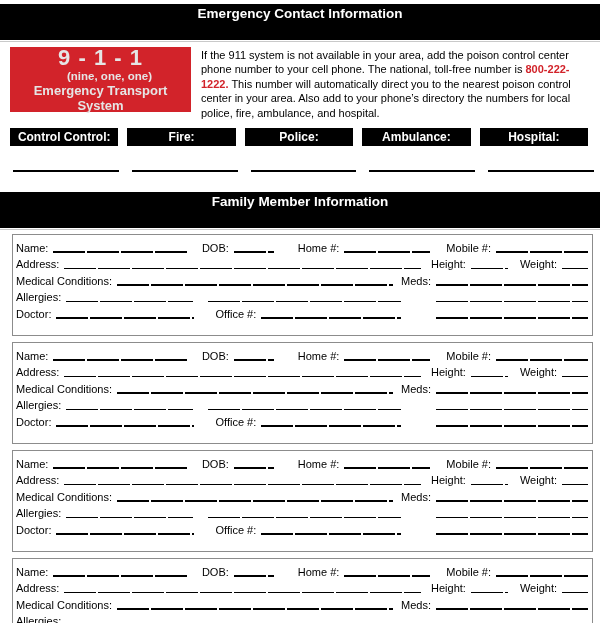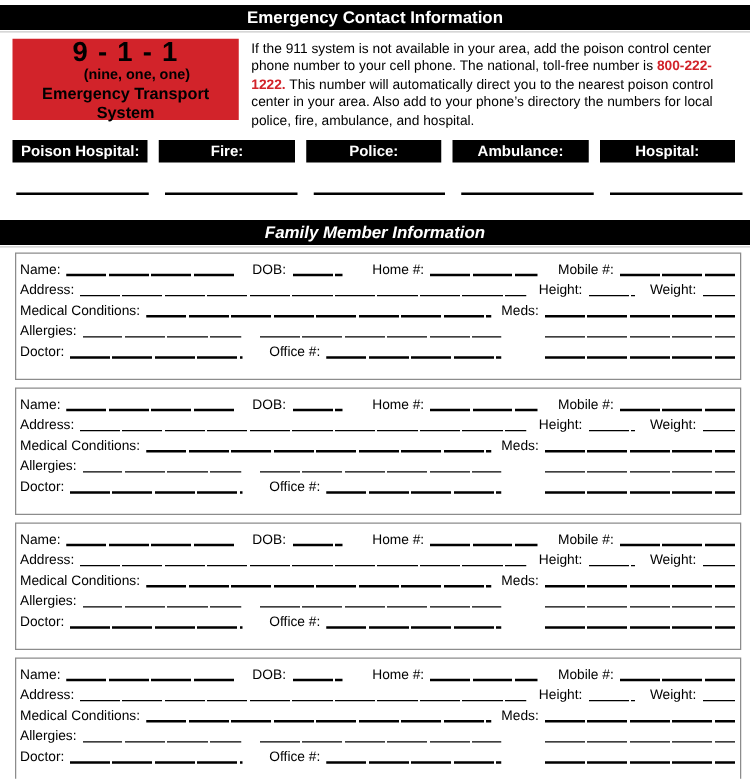--- a/index.html
+++ b/index.html
@@ -5,46 +5,46 @@
   * { box-sizing: border-box; }
   html, body { margin: 0; padding: 0; }
   body {
     width: 600px; height: 623px; overflow: hidden;
     background: #ffffff; color: #000;
     font-family: "Liberation Sans", sans-serif;
   }
   .bar {
     background: #000; color: #fff; font-weight: bold;
     font-size: 13.5px; text-align: center;
-    height: 20px; line-height: 20px;
+    height: 36px; line-height: 20px;
   }
   .bar.top { margin-top: 4px; }
   .bar-shadow { height: 1px; background: #c9c9c9; margin-top: 1px; }
 
   .intro { display: flex; gap: 10px; margin: 5px 8px 0 10px; }
   .red-box {
     width: 181px; min-width: 181px; height: 65px;
-    background: #d2232a; color: #000000; font-weight: bold;
+    background: #d2232a; color: #e5e5e5; font-weight: bold;
     text-align: center; display: flex; flex-direction: column; justify-content: center;
   }
   .red-box .r1 { font-size: 22px; line-height: 24px; letter-spacing: 1px; }
   .red-box .r2 { font-size: 11.5px; line-height: 13px; padding-left: 18px; }
   .red-box .r3 { font-size: 13px; line-height: 15px; }
   .info { margin: 1px 0 0; font-size: 11px; line-height: 14.4px; }
   .red-text { color: #d2232a; font-weight: bold; }
 
   .contact-row { display: flex; gap: 9px; margin: 8px 12px 0 10px; }
   .contact-box {
     flex: 1; background: #000; color: #fff; font-weight: bold;
     font-size: 12px; text-align: center; height: 18px; line-height: 18px;
   }
   .lines-row { display: flex; gap: 13px; margin: 24px 6px 0 13px; }
   .blank-line { flex: 1; height: 2px; background: #000; }
 
-  .bar.fam { margin-top: 20px; font-style: italic; }
+  .bar.fam { margin-top: 20px; }
 
   .members { margin: 4px 7px 0 12px; }
   .member {
     border: 1px solid #8c8c8c; height: 102px;
     margin-bottom: 6px; padding: 3px 4px 0 3px;
   }
   .m-row { display: flex; align-items: flex-end; height: 16.5px; font-size: 11px; }
   .lbl { white-space: nowrap; margin-right: 5px; line-height: 13px; }
   .fline {
     display: inline-block; height: 1.5px; margin-bottom: 2px;
@@ -73,21 +73,21 @@
   <div class="intro">
     <div class="red-box">
       <div class="r1">9 - 1 - 1</div>
       <div class="r2">(nine, one, one)</div>
       <div class="r3">Emergency Transport System</div>
     </div>
     <p class="info"><span>If the 911 system is not available in your area, add the poison control center phone number to your cell phone. The national, toll-free number is </span><span class="red-text">800-222-1222.</span><span> This number will automatically direct you to the nearest poison control center in your area. Also add to your phone’s directory the numbers for local police, fire, ambulance, and hospital.</span></p>
   </div>
 
   <div class="contact-row">
-    <div class="contact-box">Poison Hospital:</div>
+    <div class="contact-box">Control Control:</div>
     <div class="contact-box">Fire:</div>
     <div class="contact-box">Police:</div>
     <div class="contact-box">Ambulance:</div>
     <div class="contact-box">Hospital:</div>
   </div>
 
   <div class="lines-row">
     <div class="blank-line"></div>
     <div class="blank-line"></div>
     <div class="blank-line"></div>

